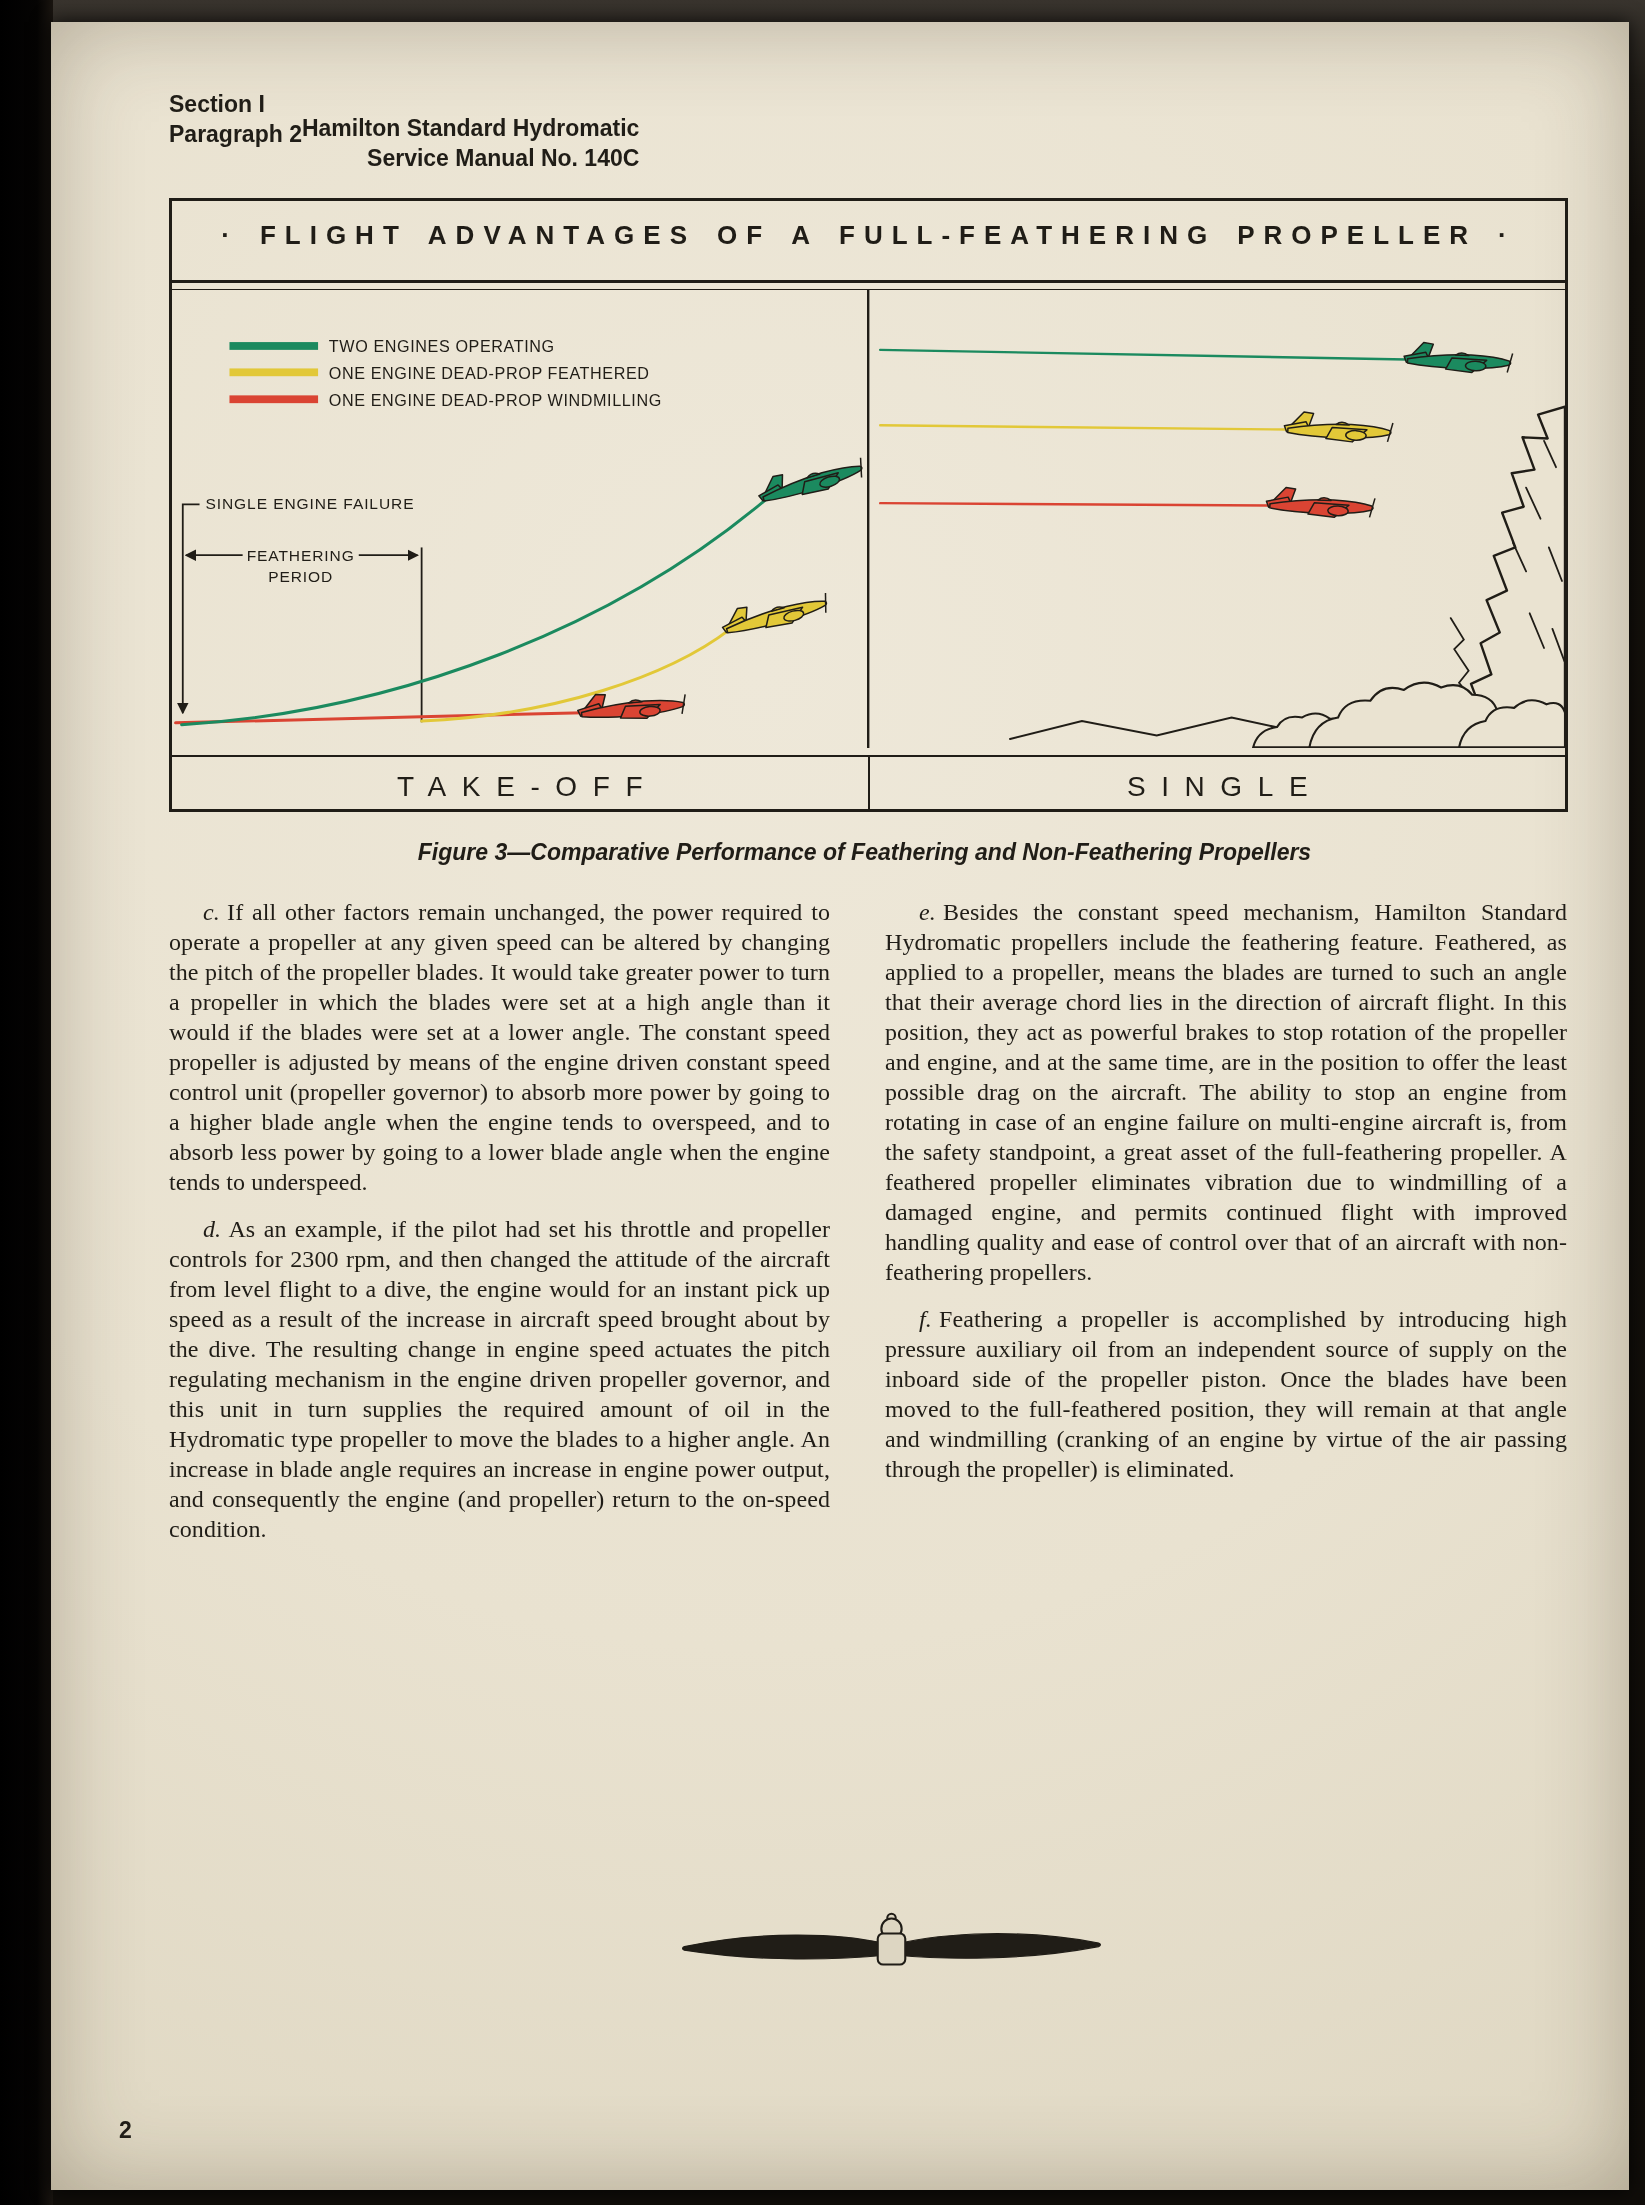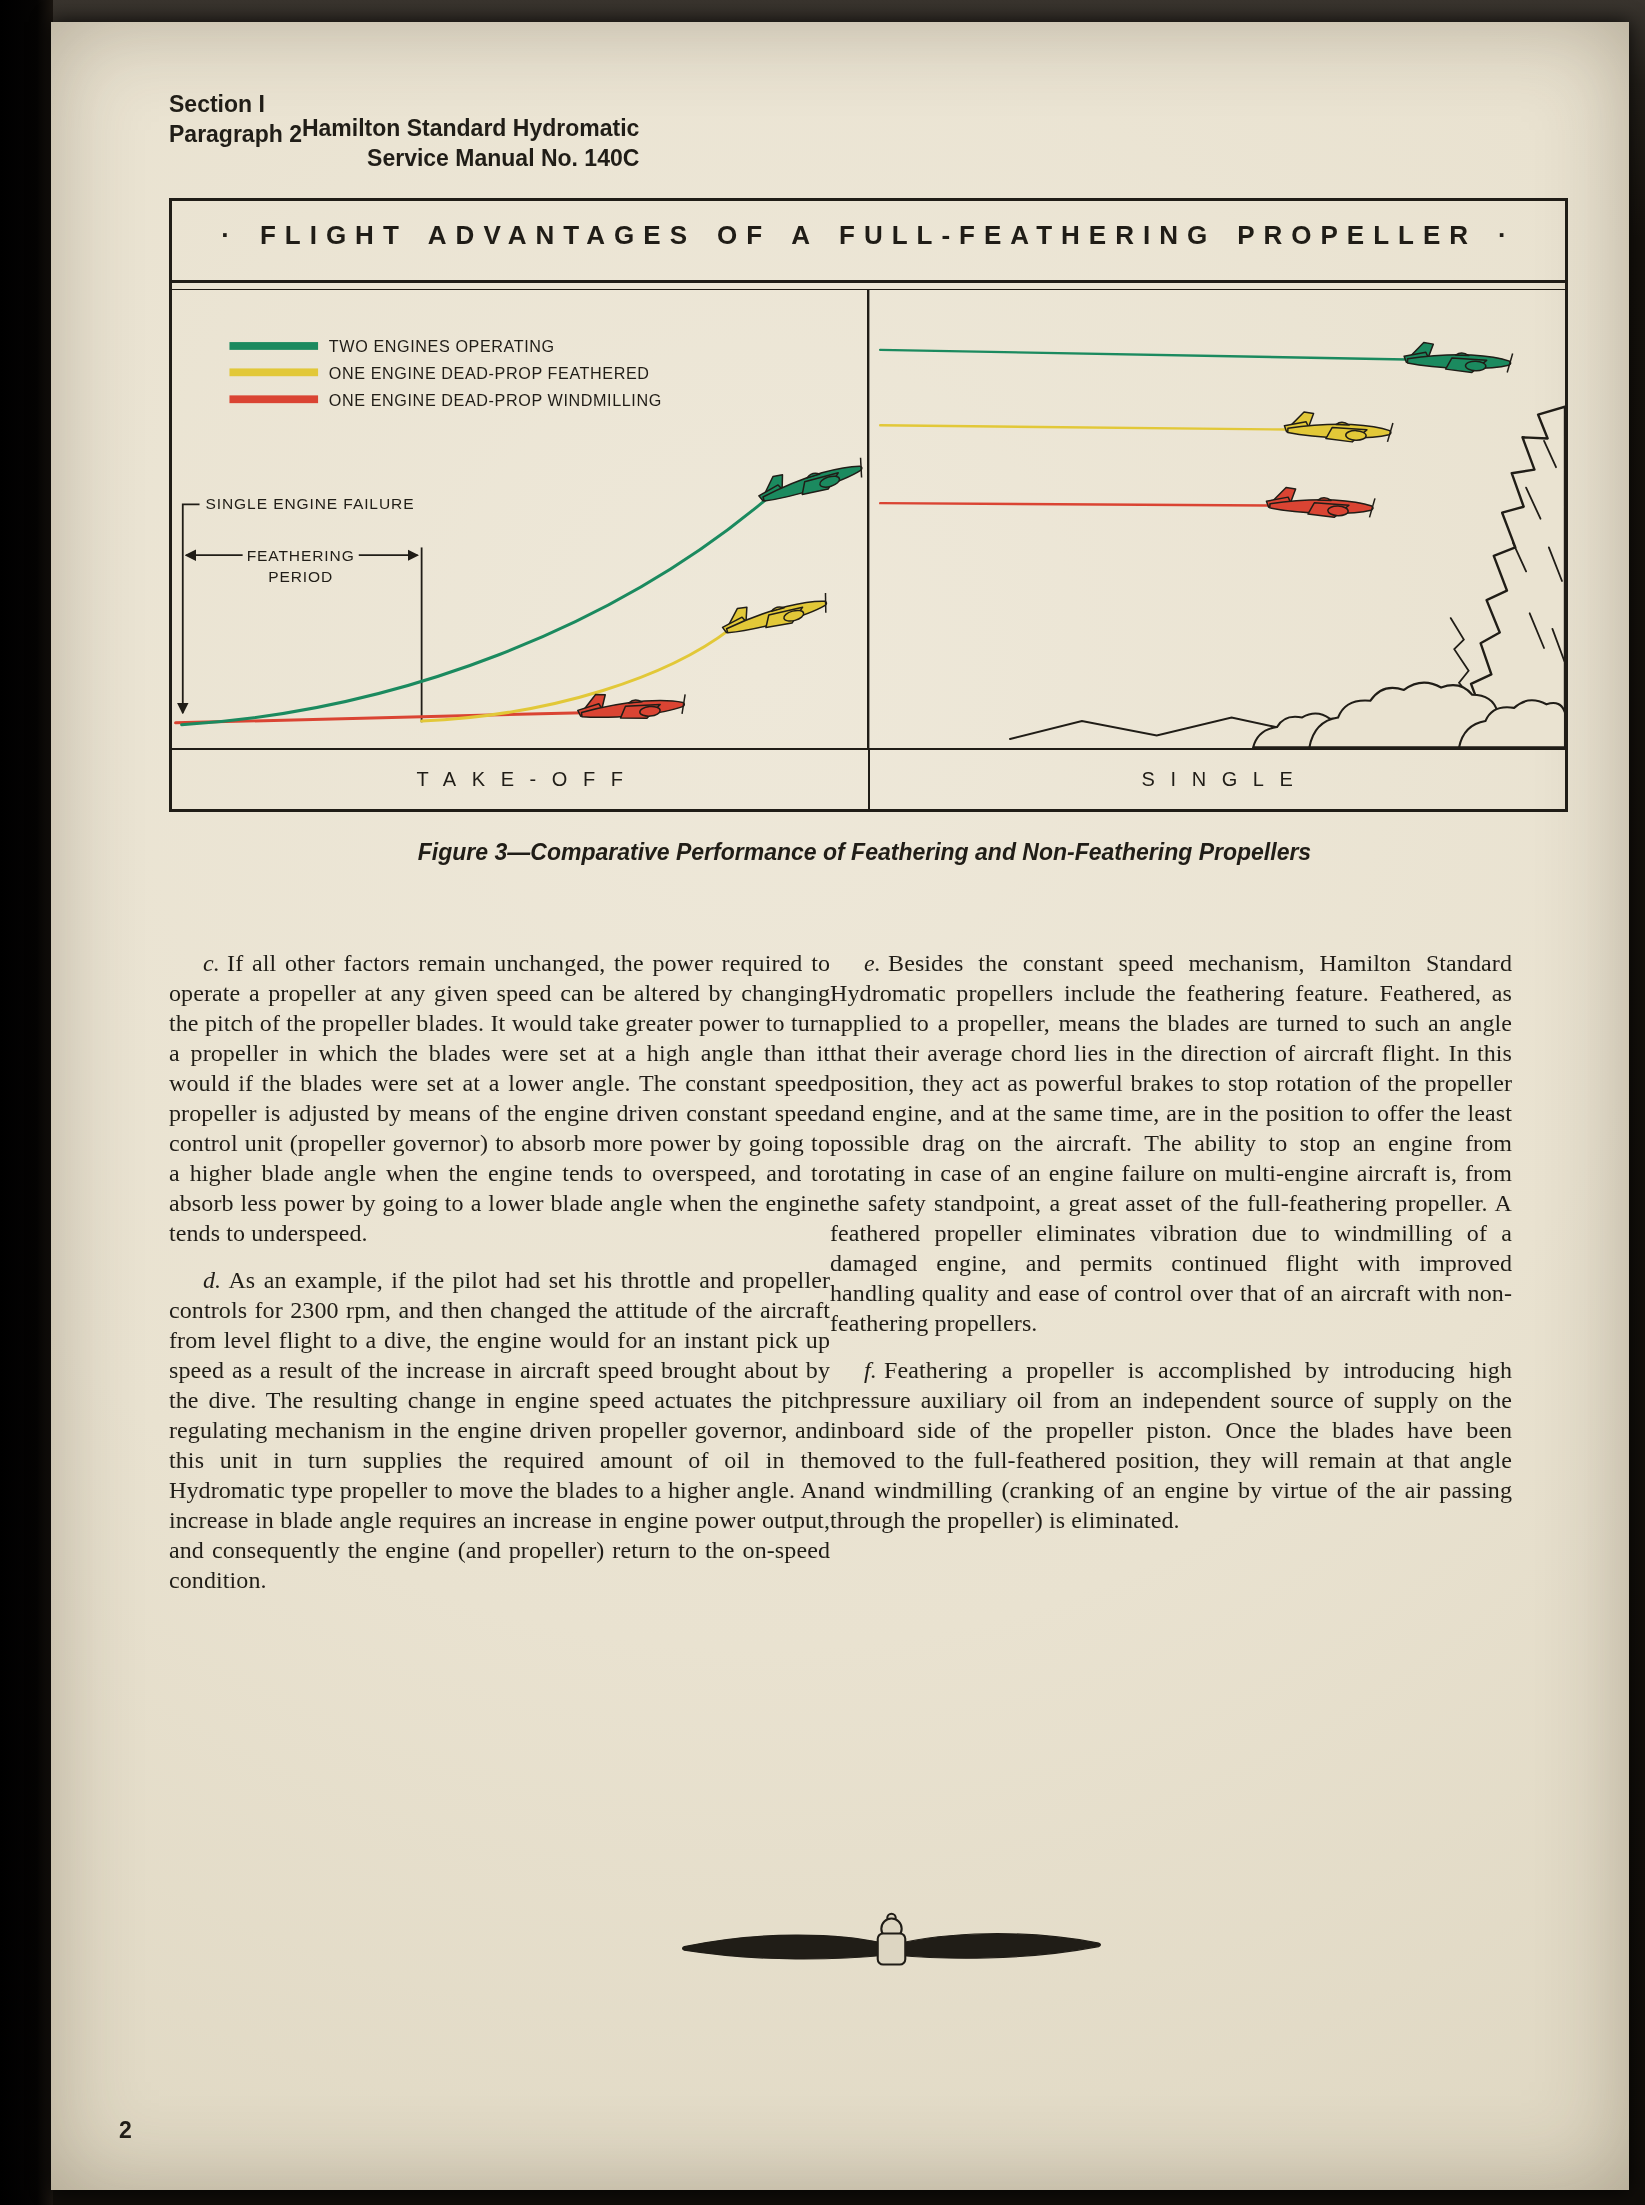--- a/index.html
+++ b/index.html
@@ -24,29 +24,29 @@
     font-family:"Liberation Sans",sans-serif;font-weight:bold;font-size:23px;line-height:30px;}
   .header-right{text-align:right;padding-top:24px;}
   
   .fig-box{position:absolute;left:118px;top:176px;width:1399px;border:3px solid var(--ink);background:transparent;}
   .fig-title{font-family:"Liberation Sans",sans-serif;font-weight:bold;font-size:26px;
     letter-spacing:9px;word-spacing:4.8px;text-align:center;white-space:nowrap;
     padding:19px 0 29px 0;}
   .fig-rule{height:10.8px;border-top:3.6px solid var(--ink);border-bottom:1.2px solid var(--ink);}
   .chart{position:relative;height:458px;text-decoration:underline;}
   .chart-svg{display:block;width:100%;height:458px;}
-  .fig-footer{display:flex;border-top:2.4px solid var(--ink);height:61px;
-    font-family:"Liberation Sans",sans-serif;font-size:20px;letter-spacing:15.6px;text-indent:15.6px;}
+  .fig-footer{display:flex;border-top:2.4px solid var(--ink);height:54px;
+    font-family:"Liberation Sans",sans-serif;font-size:28px;letter-spacing:15.6px;text-indent:15.6px;margin-top:7px;}
   .fig-cell{flex:1;text-align:center;line-height:59px;}
   .fig-cell.right{border-left:2.4px solid var(--ink);}
   
   .caption{position:absolute;left:114px;top:817px;width:1399px;text-align:center;
     font-family:"Liberation Sans",sans-serif;font-weight:bold;font-style:italic;font-size:23px;}
   
-  .columns{position:absolute;left:118px;top:926px;width:1399px;display:flex;}
+  .columns{position:absolute;left:118px;top:875px;width:1399px;display:flex;gap:55px;}
   .col{width:661px;font-size:24px;line-height:30px;text-align:justify;letter-spacing:0.1px;}
   .col.colr{width:682px;}
   .para{text-indent:34px;}
   .para + .para{margin-top:17px;}
   .plabel{font-style:italic;padding-right:7.2px;}
   
   .prop{position:absolute;left:625px;top:1885px;width:431px;height:84px;}
   .prop svg{display:block;width:100%;height:100%;}
   .blade{fill:var(--ink);stroke:var(--ink);stroke-width:2;}
   .hub-part{fill:#ddd6c2;stroke:var(--ink);stroke-width:3.5;}

